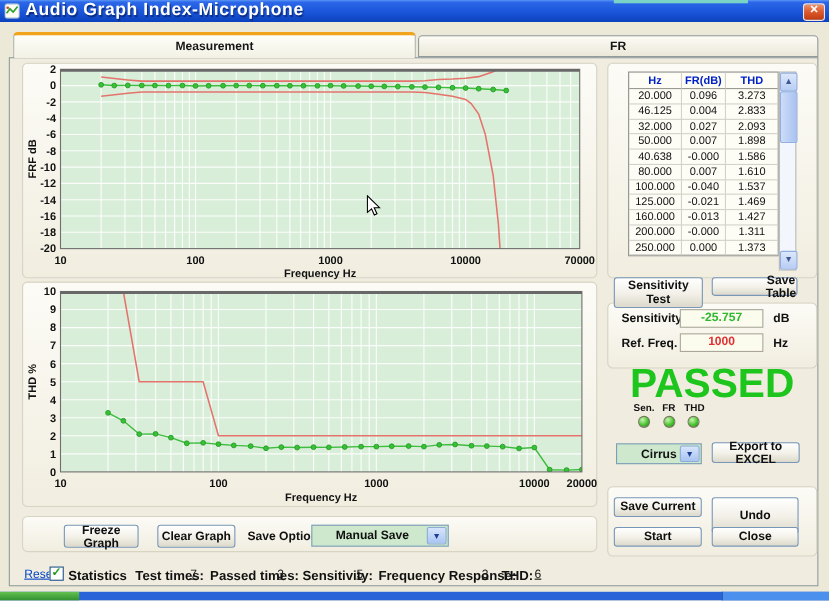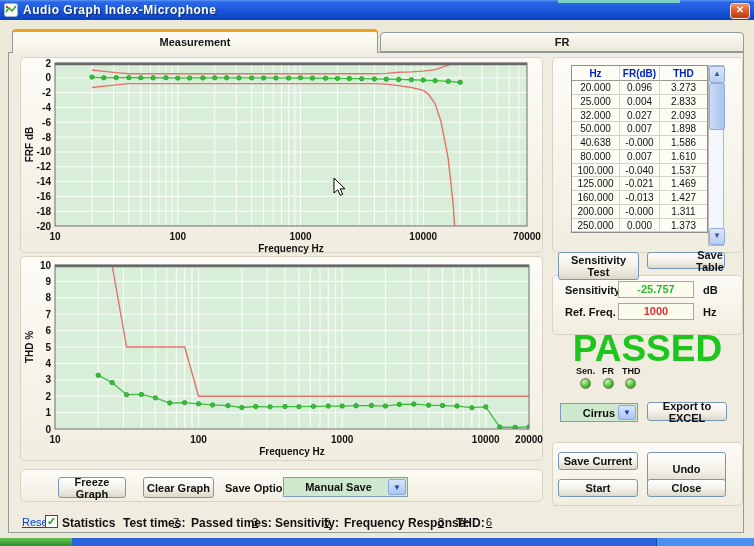--- a/index.html
+++ b/index.html
@@ -1,21 +1,21 @@
 <!DOCTYPE html>
 <html><head>
 <meta charset="utf-8">
 <style>
   html,body{margin:0;padding:0;}
   body{font-family:"Liberation Sans",sans-serif;}
   .screen{position:relative;width:754px;height:546px;background:#ece9d8;overflow:hidden;}
   .abs{position:absolute;box-sizing:border-box;}
   
   .titlebar{left:0;top:0;width:754px;height:20px;background:linear-gradient(180deg,#5a96f5 0%,#2b67e8 10%,#1a55da 55%,#0b41bc 100%);display:flex;align-items:center;padding:0 4px;z-index:5;}
-  .title-text{color:#fff;font-weight:bold;font-size:12px;margin-left:5px;text-shadow:1px 1px 1px #0a2d7e;letter-spacing:0.5px;}
+  .title-text{color:#fff;font-weight:bold;font-size:16px;margin-left:5px;text-shadow:1px 1px 1px #0a2d7e;letter-spacing:0.5px;}
   .close-btn{position:absolute;right:4px;top:3px;width:18px;height:14px;background:linear-gradient(180deg,#f0936b 0%,#dd5c2e 45%,#c03c10 100%);border:1px solid #f4e4dc;border-radius:3px;color:#fff;font-size:10px;font-weight:bold;line-height:12px;text-align:center;}
   .teal-strip{left:558px;top:0;width:122px;height:3px;background:#79d3c6;z-index:6;}
   
   .tab-active{left:12px;top:29px;width:366px;height:24px;background:linear-gradient(180deg,#fefef9,#f3f1e4);border:1px solid #919b9c;border-bottom:none;border-top:3px solid #f2a31c;border-radius:4px 4px 0 0;z-index:3;text-align:center;font-weight:bold;font-size:11px;line-height:20px;color:#161616;}
   .tab-inactive{left:380px;top:32px;width:364px;height:20px;background:linear-gradient(180deg,#fcfbf5,#ebe8d9);border:1px solid #919b9c;border-radius:4px 4px 0 0;z-index:1;text-align:center;font-weight:bold;font-size:11px;line-height:18px;color:#161616;}
   .tab-page{left:8px;top:52px;width:736px;height:481px;background:#f0ede0;border:1px solid #919b9c;z-index:2;}
   
   .gbox{background:linear-gradient(180deg,#fcfbf6,#f1eee0);border:1px solid #d8d4c4;border-radius:5px;z-index:3;}
   
   .xpbtn{background:linear-gradient(180deg,#ffffff 0%,#f2f0e7 55%,#dcd9cb 100%);border:1px solid #7896b8;border-radius:3px;font-weight:bold;font-size:11px;color:#101010;text-align:center;display:flex;align-items:center;justify-content:center;z-index:4;}
@@ -310,21 +310,21 @@
             <span class="t-hcell c2">THD</span>
           </div>
         </div>
       <div>
           <div class="t-row">
             <span class="t-cell c0">20.000</span>
             <span class="t-cell c1">0.096</span>
             <span class="t-cell c2">3.273</span>
           </div>
           <div class="t-row">
-            <span class="t-cell c0">25.000</span>
+            <span class="t-cell c0">46.125</span>
             <span class="t-cell c1">0.004</span>
             <span class="t-cell c2">2.833</span>
           </div>
           <div class="t-row">
             <span class="t-cell c0">32.000</span>
             <span class="t-cell c1">0.027</span>
             <span class="t-cell c2">2.093</span>
           </div>
           <div class="t-row">
             <span class="t-cell c0">50.000</span>

